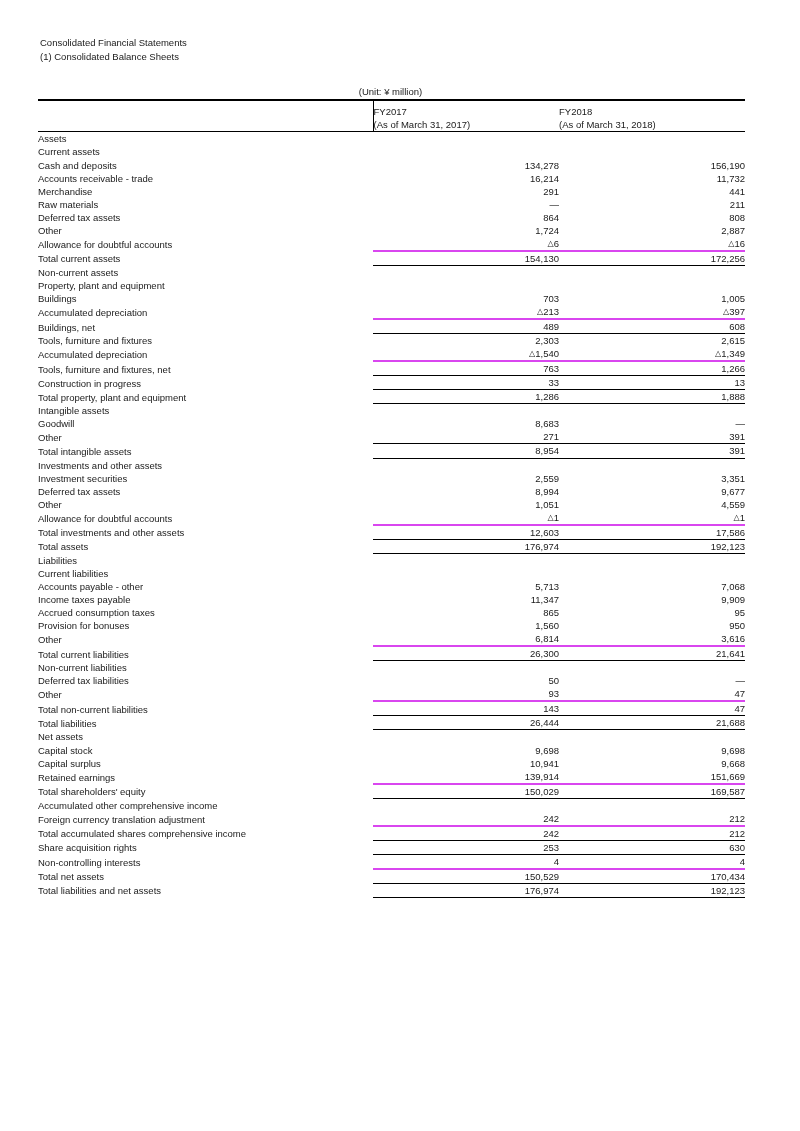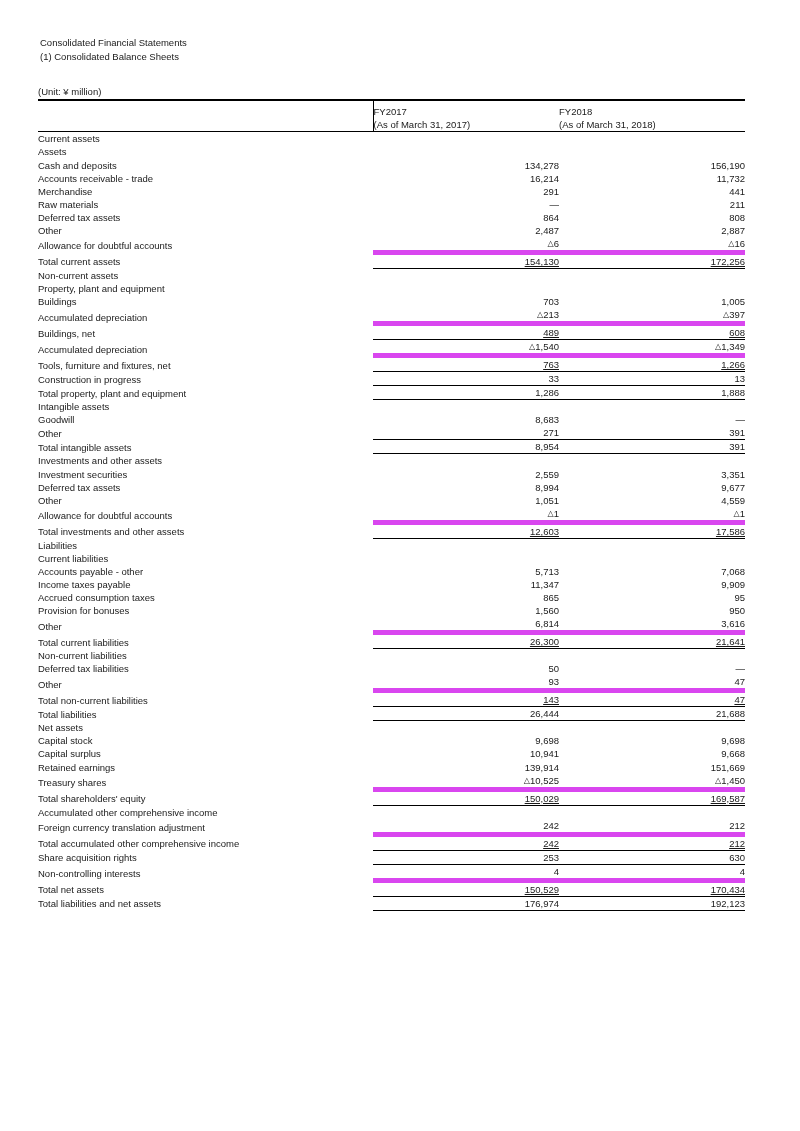--- a/index.html
+++ b/index.html
@@ -22,21 +22,21 @@
     padding: 36px 55px 0 38px;
   }
   .doc-title-block {
     font-size: 9.5px;
     line-height: 14.2px;
     color: #1a1a1a;
     margin-left: 2px;
   }
   .unit-note {
     font-size: 9.5px;
-    text-align: left;
+    text-align: center;
     margin-top: 22px;
     margin-bottom: 2px;
     padding-right: 2px;
     color: #1a1a1a;
   }
   table.bs {
     width: 100%;
     border-collapse: collapse;
     table-layout: fixed;
     font-size: 9.5px;
@@ -100,21 +100,21 @@
   }
 
   
   .i0 { padding-left: 2px; }
   .i1 { padding-left: 13px; }
   .i2 { padding-left: 24px; }
   .i3 { padding-left: 35px; }
   .i4 { padding-left: 46px; }
 
   
-  tr.rule-top td.val { border-top: 5px solid #d946ef; text-decoration: underline; }
+  tr.rule-top td.val { border-top: 2px solid #d946ef; }
   tr.rule-bot td.val { border-bottom: 1px solid #000; }
 
   .neg-mark {
     font-size: 8px;
     vertical-align: 1px;
     letter-spacing: 0;
   }
 </style>
 </head>
 <body>
@@ -152,26 +152,26 @@
         </th>
       </tr>
       <tr class="hdr-bot">
         <td></td>
           <td></td>
           <td></td>
       </tr>
     </thead>
     <tbody id="bs-body">
         <tr class="r">
+          <td class="label i0">Assets</td>
+          <td class="val"></td>
+          <td class="val"></td>
+        </tr>
+        <tr class="r">
           <td class="label i1">Current assets</td>
-          <td class="val"></td>
-          <td class="val"></td>
-        </tr>
-        <tr class="r">
-          <td class="label i0">Assets</td>
           <td class="val"></td>
           <td class="val"></td>
         </tr>
         <tr class="r">
           <td class="label i2">Cash and deposits</td>
           <td class="val">134,278</td>
           <td class="val">156,190</td>
         </tr>
         <tr class="r">
           <td class="label i2">Accounts receivable - trade</td>
@@ -188,21 +188,21 @@
           <td class="val">—</td>
           <td class="val">211</td>
         </tr>
         <tr class="r">
           <td class="label i2">Deferred tax assets</td>
           <td class="val">864</td>
           <td class="val">808</td>
         </tr>
         <tr class="r">
           <td class="label i2">Other</td>
-          <td class="val">2,487</td>
+          <td class="val">1,724</td>
           <td class="val">2,887</td>
         </tr>
         <tr class="r">
           <td class="label i2">Allowance for doubtful accounts</td>
           <td class="val"><span class="neg-mark">△</span>6</td>
           <td class="val"><span class="neg-mark">△</span>16</td>
         </tr>
         <tr class="r rule-top rule-bot">
           <td class="label i2">Total current assets</td>
           <td class="val">154,130</td>
@@ -227,20 +227,25 @@
           <td class="label i4">Accumulated depreciation</td>
           <td class="val"><span class="neg-mark">△</span>213</td>
           <td class="val"><span class="neg-mark">△</span>397</td>
         </tr>
         <tr class="r rule-top rule-bot">
           <td class="label i4">Buildings, net</td>
           <td class="val">489</td>
           <td class="val">608</td>
         </tr>
         <tr class="r">
+          <td class="label i3">Tools, furniture and fixtures</td>
+          <td class="val">2,303</td>
+          <td class="val">2,615</td>
+        </tr>
+        <tr class="r">
           <td class="label i4">Accumulated depreciation</td>
           <td class="val"><span class="neg-mark">△</span>1,540</td>
           <td class="val"><span class="neg-mark">△</span>1,349</td>
         </tr>
         <tr class="r rule-top rule-bot">
           <td class="label i4">Tools, furniture and fixtures, net</td>
           <td class="val">763</td>
           <td class="val">1,266</td>
         </tr>
         <tr class="r rule-bot">
@@ -296,20 +301,25 @@
         <tr class="r">
           <td class="label i3">Allowance for doubtful accounts</td>
           <td class="val"><span class="neg-mark">△</span>1</td>
           <td class="val"><span class="neg-mark">△</span>1</td>
         </tr>
         <tr class="r rule-top rule-bot">
           <td class="label i3">Total investments and other assets</td>
           <td class="val">12,603</td>
           <td class="val">17,586</td>
         </tr>
+        <tr class="r rule-bot">
+          <td class="label i1">Total assets</td>
+          <td class="val">176,974</td>
+          <td class="val">192,123</td>
+        </tr>
         <tr class="r">
           <td class="label i0">Liabilities</td>
           <td class="val"></td>
           <td class="val"></td>
         </tr>
         <tr class="r">
           <td class="label i1">Current liabilities</td>
           <td class="val"></td>
           <td class="val"></td>
         </tr>
@@ -381,42 +391,37 @@
         <tr class="r">
           <td class="label i2">Capital surplus</td>
           <td class="val">10,941</td>
           <td class="val">9,668</td>
         </tr>
         <tr class="r">
           <td class="label i2">Retained earnings</td>
           <td class="val">139,914</td>
           <td class="val">151,669</td>
         </tr>
-        <tr class="r">
-          <td class="label i2">Treasury shares</td>
-          <td class="val"><span class="neg-mark">△</span>10,525</td>
-          <td class="val"><span class="neg-mark">△</span>1,450</td>
-        </tr>
         <tr class="r rule-top rule-bot">
           <td class="label i2">Total shareholders' equity</td>
           <td class="val">150,029</td>
           <td class="val">169,587</td>
         </tr>
         <tr class="r">
           <td class="label i1">Accumulated other comprehensive income</td>
           <td class="val"></td>
           <td class="val"></td>
         </tr>
         <tr class="r">
           <td class="label i2">Foreign currency translation adjustment</td>
           <td class="val">242</td>
           <td class="val">212</td>
         </tr>
         <tr class="r rule-top rule-bot">
-          <td class="label i2">Total accumulated other comprehensive income</td>
+          <td class="label i2">Total accumulated shares comprehensive income</td>
           <td class="val">242</td>
           <td class="val">212</td>
         </tr>
         <tr class="r rule-bot">
           <td class="label i1">Share acquisition rights</td>
           <td class="val">253</td>
           <td class="val">630</td>
         </tr>
         <tr class="r">
           <td class="label i1">Non-controlling interests</td>

